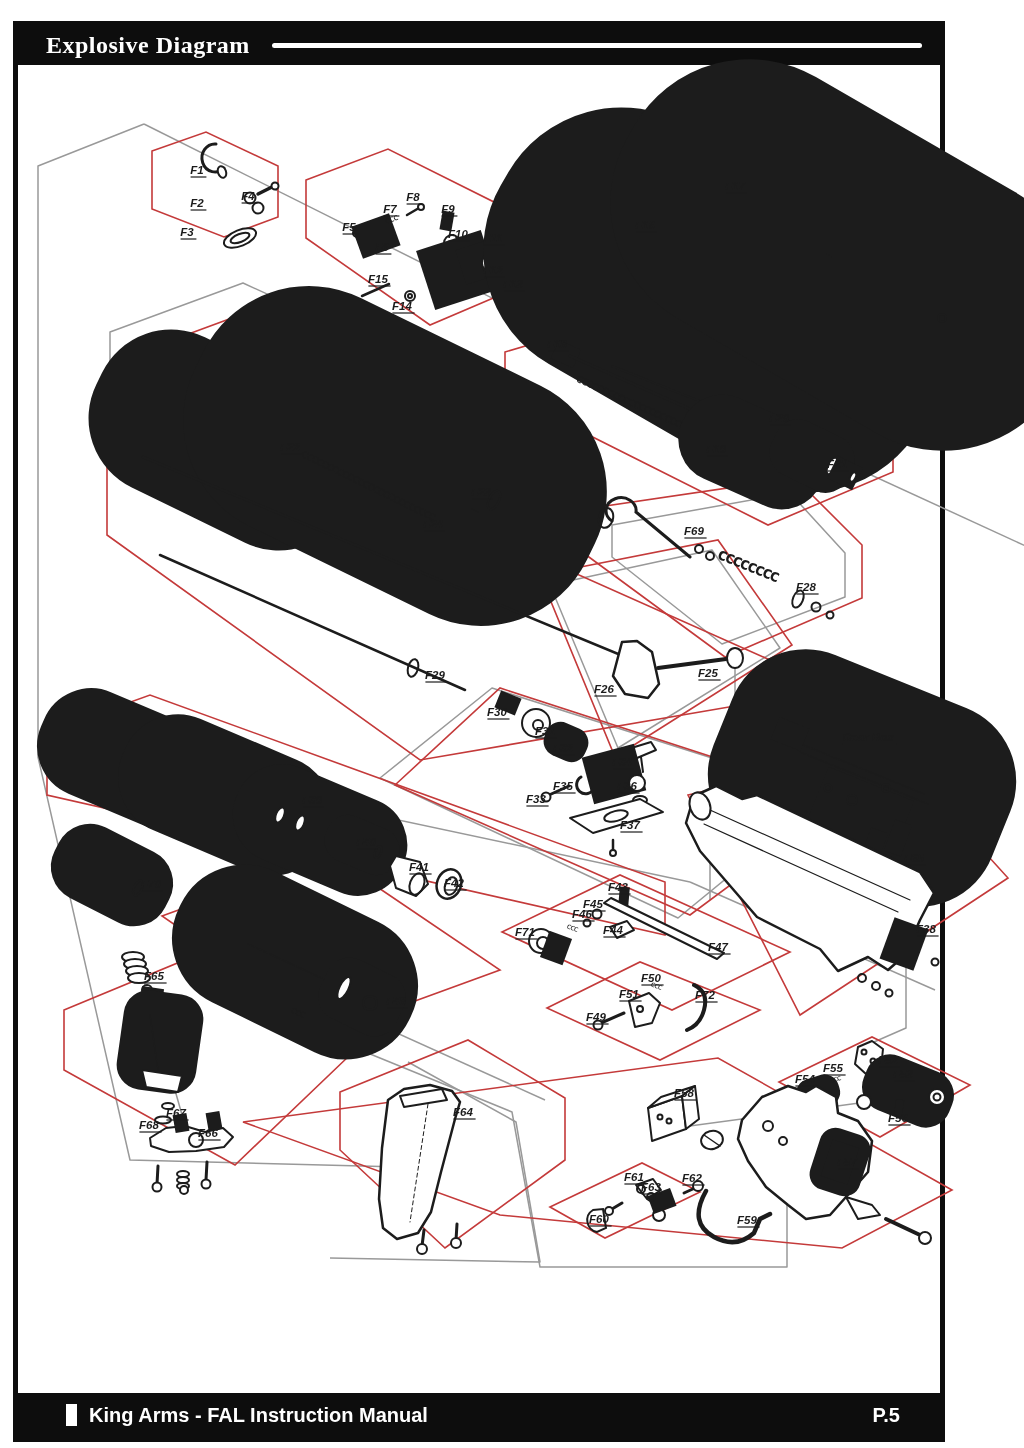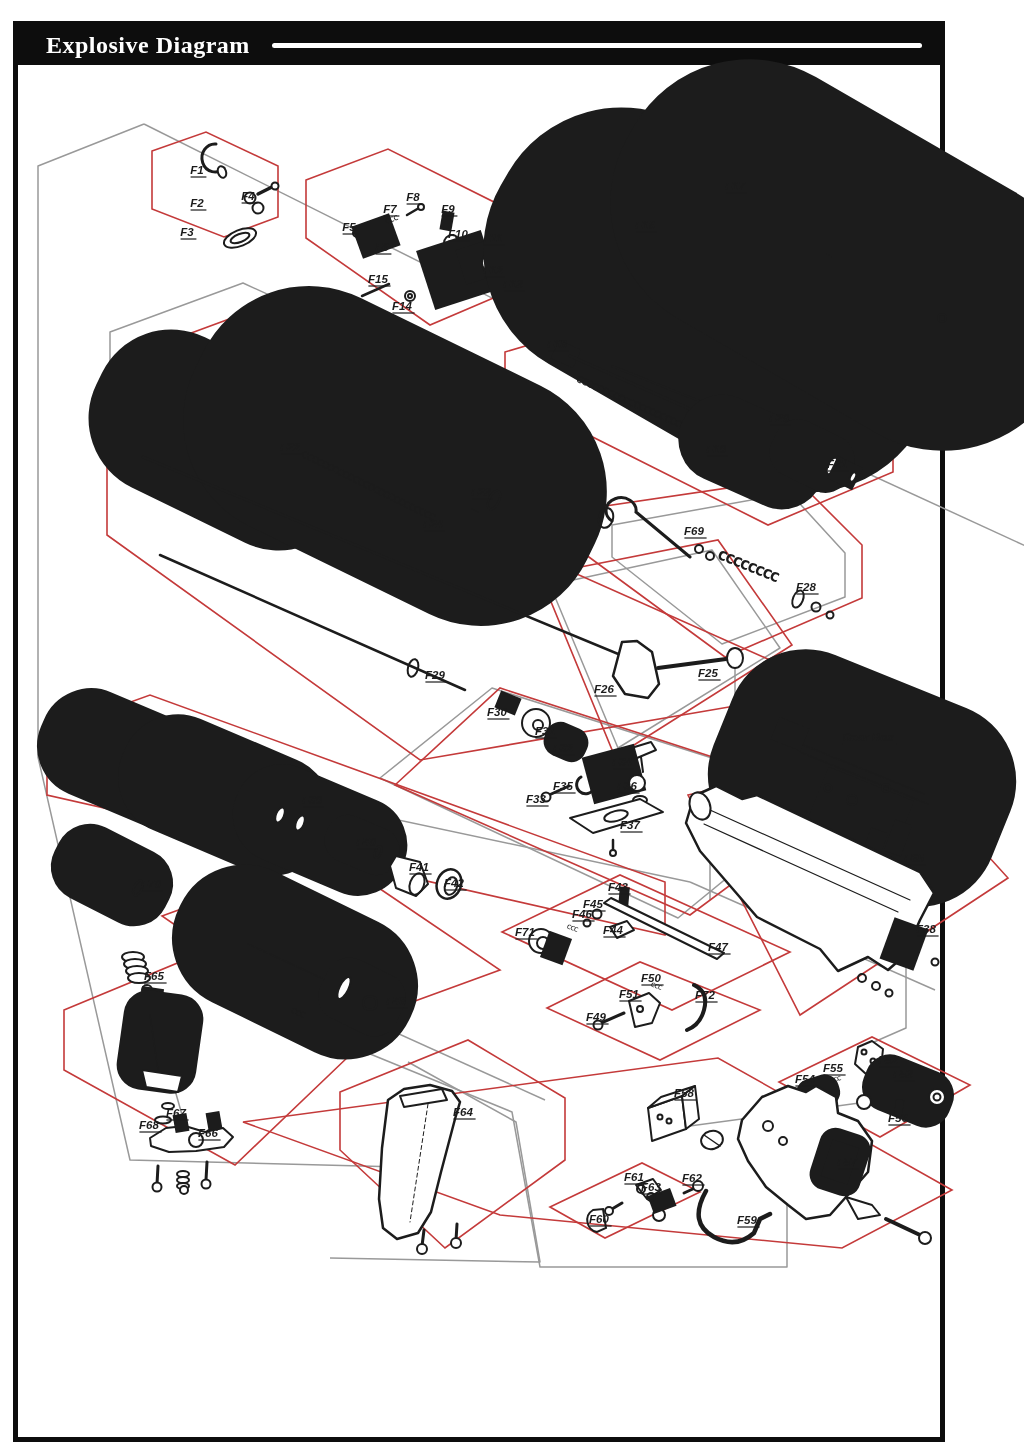--- a/index.html
+++ b/index.html
@@ -13,20 +13,25 @@
   .ftr-left{flex:1;}
   svg{position:absolute;left:0;top:0;}
 </style>
 </head>
 <body>
 
 <div class="frame">
   <div class="hdr">
     <span class="hdr-title">Explosive Diagram</span>
     <span class="hdr-rule"></span>
+  </div>
+  <div class="ftr">
+    <span class="ftr-sq"></span>
+    <span class="ftr-left">King Arms - FAL Instruction Manual</span>
+    <span class="ftr-right">P.5</span>
   </div>
 </div>
 
 <svg id="diagram" width="1024" height="1448" viewBox="0 0 1024 1448">
     <polyline points="144,124 38,166 38,757 130,1160 440,1168" fill="none" stroke="#999999" stroke-width="1.5" stroke-linejoin="round"></polyline>
     <polyline points="144,124 560,332" fill="none" stroke="#999999" stroke-width="1.5" stroke-linejoin="round"></polyline>
     <polyline points="560,332 1030,548" fill="none" stroke="#999999" stroke-width="1.5" stroke-linejoin="round"></polyline>
     <polygon points="110,332 243,283 518,409 518,459 393,537 110,379" fill="none" stroke="#999999" stroke-width="1.5" stroke-linejoin="round"></polygon>
     <polygon points="608,206 737,148 958,270 790,385 608,250" fill="none" stroke="#999999" stroke-width="1.5" stroke-linejoin="round"></polygon>
     <polygon points="612,525 790,493 845,553 845,597 722,644 612,557" fill="none" stroke="#999999" stroke-width="1.5" stroke-linejoin="round"></polygon>

